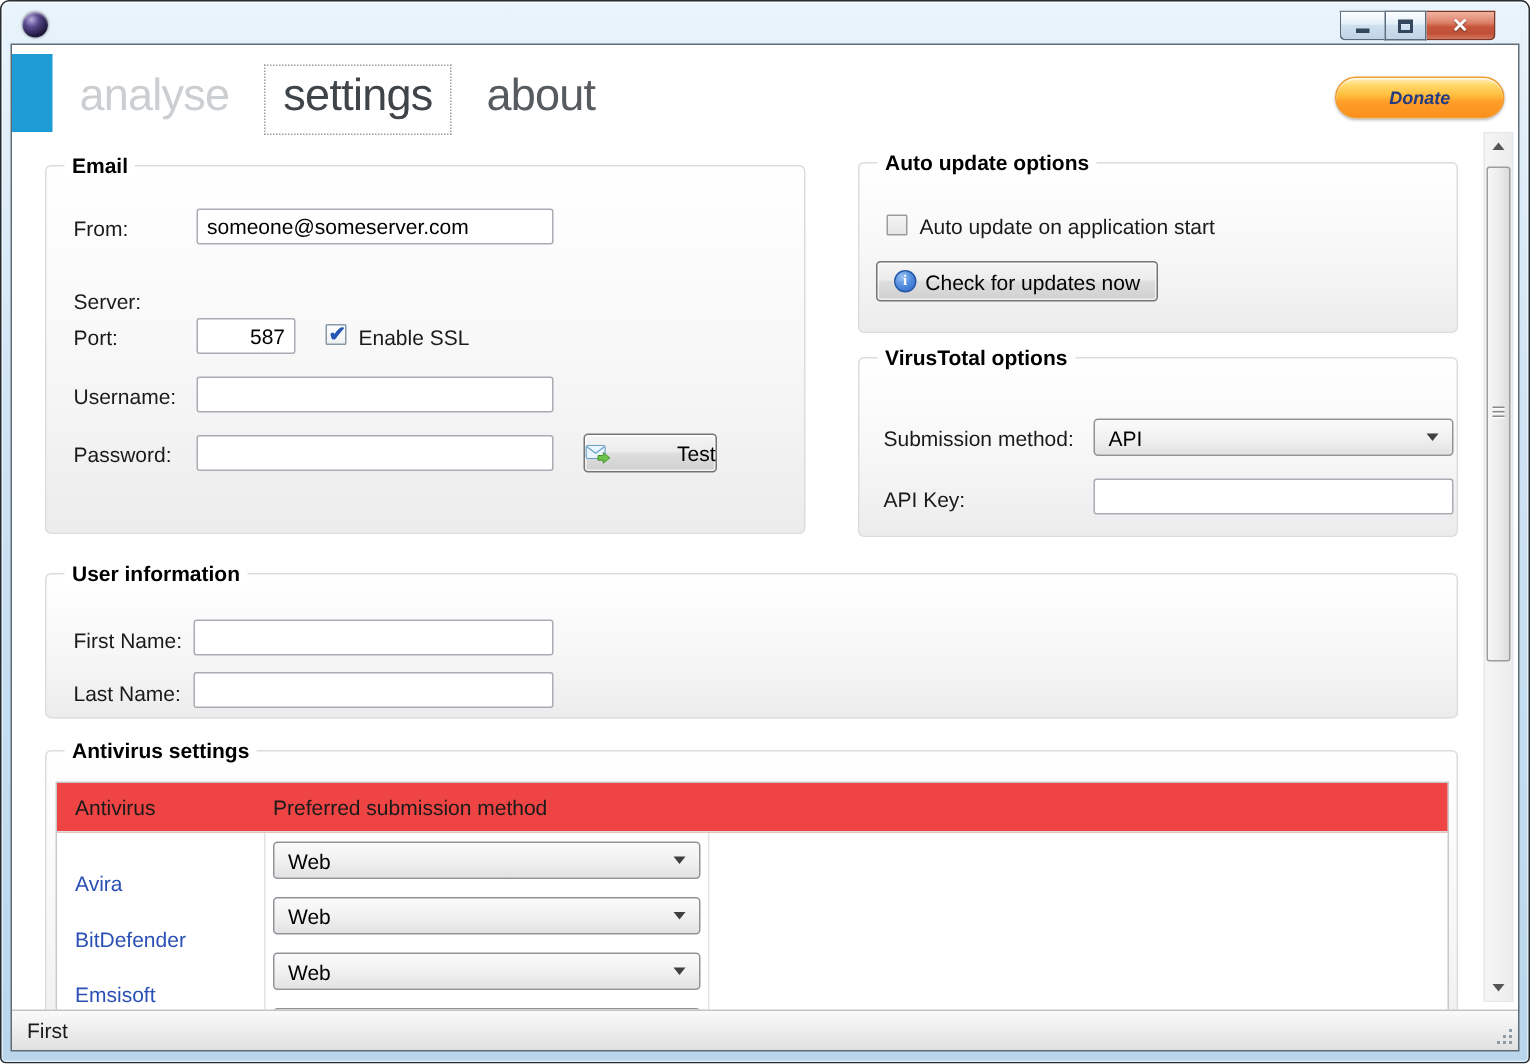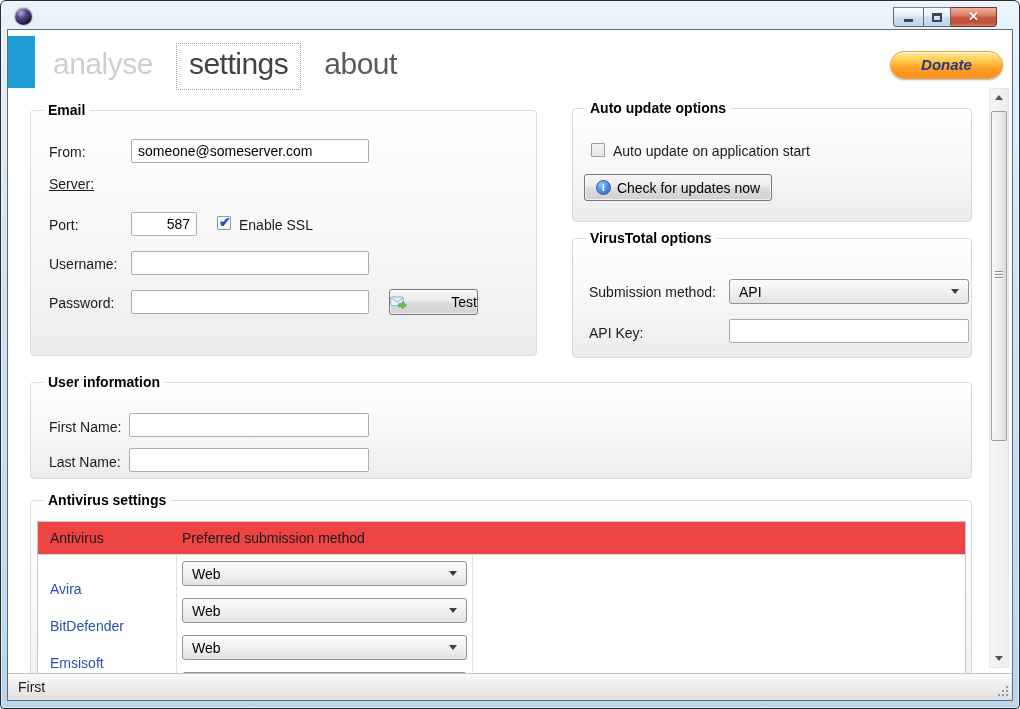--- a/index.html
+++ b/index.html
@@ -30,21 +30,21 @@
   
   .brand-square{position:absolute;left:0;top:6px;width:27px;height:52px;background:#1e9cd6;}
   .tabs{position:absolute;left:32px;top:11px;display:flex;align-items:center;height:50px;}
   .tab{font-size:30px;letter-spacing:-.5px;padding:3px 12px 8px;border:1px dotted transparent;cursor:default;}
   .tab.analyse{color:#cbcfd2;margin-right:10px;}
   .tab.settings{color:#3f4448;border-color:#9aa0a5;margin-right:10px;}
   .tab.about{color:#565b5f;}
   .donate-btn{position:absolute;left:882px;top:21px;width:113px;height:28px;border-radius:14px;
     background:linear-gradient(180deg,#fff3c4 0%,#ffd96a 18%,#ffbc3c 45%,#ff9f2a 60%,#fb8f1c 100%);
     border:1px solid #ef9c33;box-shadow:0 1px 2px rgba(0,0,0,.3), inset 0 1px 0 rgba(255,255,255,.7);
-    color:#253b80;font-size:15px;font-weight:bold;font-style:italic;text-align:center;line-height:26px;}
+    color:#253b80;font-size:12px;font-weight:bold;font-style:italic;text-align:center;line-height:26px;}
   
   .group{position:absolute;border:1px solid #d8dde1;border-radius:4px;
     background:linear-gradient(180deg,#ffffff 0%,#f7f7f7 55%,#ececec 100%);}
   .group>.legend{position:absolute;top:-9px;left:12px;background:#fff;padding:0 5px;
     font-size:14px;font-weight:bold;color:#000;white-space:nowrap;}
   .flabel{position:absolute;font-size:14px;color:#1a1a1a;white-space:nowrap;}
   .tbox{position:absolute;height:24px;border:1px solid #ababb4;border-radius:2px;background:#fff;
     font-family:"Liberation Sans",sans-serif;font-size:14px;padding:0 6px;color:#000;outline:none;}
   .btn{position:absolute;display:flex;align-items:center;justify-content:center;gap:6px;
     background:linear-gradient(180deg,#f5f5f5 0%,#ececec 45%,#dddddd 52%,#d0d0d0 100%);
@@ -116,21 +116,21 @@
         <span class="tab analyse">analyse</span>
         <span class="tab settings">settings</span>
         <span class="tab about">about</span>
       </div>
       <div class="donate-btn">Donate</div>
 
       <div class="group" style="left:22px;top:80px;width:507px;height:246px;">
         <span class="legend">Email</span>
         <span class="flabel" style="left:18px;top:33px;">From:</span>
         <input class="tbox" style="left: 100px; top: 28px; width: 238px;" value="someone@someserver.com">
-        <span class="flabel" style="left:18px;top:65px;text-decoration:underline;">Server:</span>
+        <span class="flabel" style="left:18px;top:82px;">Server:</span>
         <span class="flabel" style="left:18px;top:106px;">Port:</span>
         <input class="tbox" style="left: 100px; top: 101px; width: 66px; text-align: right;" value="587">
         <span class="checkbox checked" style="left:186px;top:105px;"></span>
         <span class="flabel" style="left:208px;top:106px;">Enable SSL</span>
         <span class="flabel" style="left:18px;top:145px;">Username:</span>
         <input class="tbox" style="left: 100px; top: 140px; width: 238px;" value="">
         <span class="flabel" style="left:18px;top:184px;">Password:</span>
         <input class="tbox" style="left: 100px; top: 179px; width: 238px;" value="">
         <div class="btn" style="left:358px;top:178px;width:89px;height:26px;gap:44px;">
           <svg width="21" height="15" viewBox="0 0 22 16">

